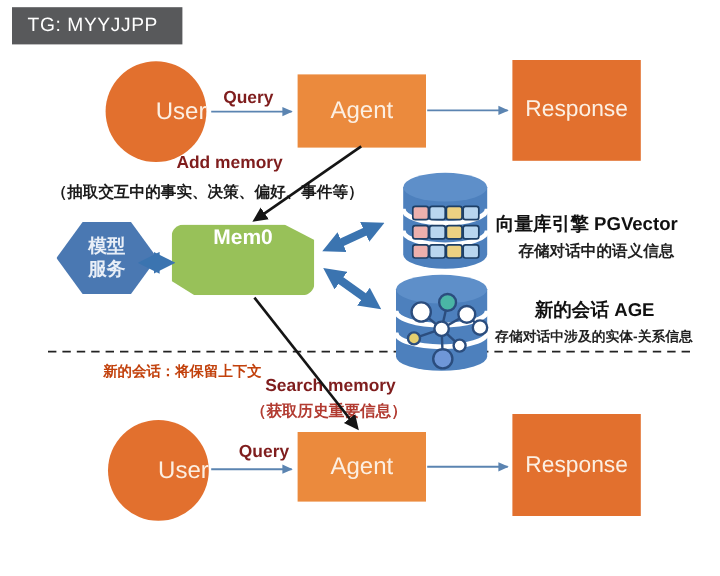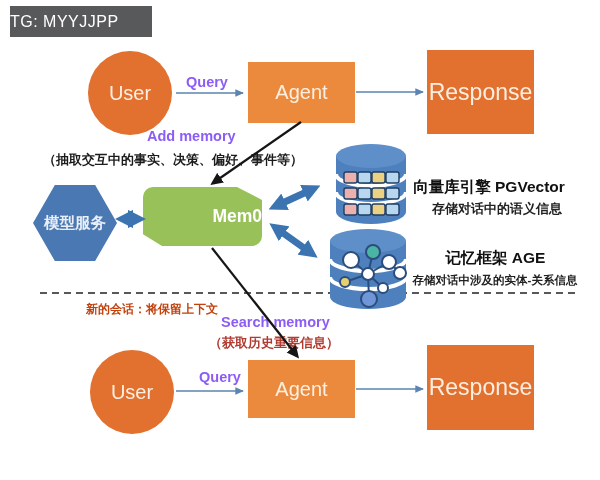--- a/index.html
+++ b/index.html
@@ -1,50 +1,50 @@
 <!DOCTYPE html>
 <html><head>
 <meta charset="utf-8">
 <style>
   html,body{margin:0;padding:0;background:#fff;}
   #stage{position:relative;width:600px;height:480px;background:#ffffff;overflow:hidden;
          font-family:"Liberation Sans","DejaVu Sans",sans-serif;}
   .abs{position:absolute;}
   .badge{left:10px;top:6px;width:142px;height:31px;background:#58595b;color:#fff;
-         font-size:16px;display:flex;align-items:center;box-sizing:border-box;letter-spacing:.5px;}
+         font-size:16px;display:flex;align-items:center;padding-left:13px;box-sizing:border-box;letter-spacing:.5px;}
   .watermark{left:420px;top:440px;width:176px;height:33px;background:#58595b;color:#fff;
          font-size:15.5px;display:flex;align-items:center;justify-content:center;}
   .circle{width:84px;height:84px;border-radius:50%;background:#e2702e;color:#fcefe2;
-         display:flex;align-items:center;justify-content:center;font-size:20px;}
+         display:flex;align-items:center;justify-content:flex-end;font-size:20px;}
   .user-top{left:88px;top:51px;}
   .user-bottom{left:90px;top:350px;}
   .agentbox{width:107px;height:61px;background:#eb8a3d;color:#fcefe2;display:flex;
          align-items:center;justify-content:center;font-size:20px;}
   .agent-top{left:248px;top:62px;}
   .agent-bottom{left:248px;top:360px;height:58px;}
   .respbox{width:107px;height:84px;background:#e2702e;color:#fcefe2;display:flex;
-         align-items:center;justify-content:center;font-size:23px;}
+         align-items:center;justify-content:center;font-size:19px;}
   .resp-top{left:427px;top:50px;}
   .resp-bottom{left:427px;top:345px;height:85px;}
-  .lbl{color:#8b5cf6;font-size:14.5px;font-weight:600;white-space:nowrap;}
+  .lbl{color:#7f1d1d;font-size:14.5px;font-weight:600;white-space:nowrap;}
   .query-top{left:186px;top:74px;}
   .query-bottom{left:199px;top:369px;}
   .addmem{left:147px;top:128px;}
   .searchmem{left:221px;top:314px;}
   .cnnote{font-size:13px;font-weight:700;color:#1c1c1c;white-space:nowrap;}
   .addnote{left:43px;top:151px;}
   .searchnote{left:209px;top:334px;color:#b23b31;}
   .sessionnote{left:86px;top:301px;font-size:12px;font-weight:700;color:#c2410c;white-space:nowrap;}
-  .hexagon{left:33px;top:185px;width:84px;height:76px;background:#4a78b2;
+  .hexagon{left:47px;top:185px;width:84px;height:60px;background:#4a78b2;
          clip-path:polygon(26% 0%,74% 0%,100% 50%,74% 100%,26% 100%,0% 50%);
-         display:flex;align-items:center;justify-content:center;
+         display:flex;flex-direction:column;align-items:center;justify-content:center;
          color:#e9eff7;font-size:15.5px;font-weight:700;line-height:1.25;}
   .mem0{left:143px;top:187px;width:119px;height:59px;background:#98c159;border-radius:10px;
          clip-path:polygon(0 0,79% 0,100% 22%,100% 100%,16% 100%,0 80%);
-         display:flex;flex-direction:column;align-items:flex-end;justify-content:center;color:#ffffff;}
+         display:flex;flex-direction:row;align-items:flex-start;justify-content:center;color:#ffffff;}
   .mem0 .t1{font-size:17.5px;font-weight:700;}
   .mem0 .t2{font-size:14.5px;margin-top:1px;}
   .dbtitle{font-size:15.5px;font-weight:700;color:#111;text-align:center;white-space:nowrap;}
   .vectitle{left:410px;top:177px;width:158px;}
   .vecsub{left:418px;top:200px;width:158px;font-size:13px;font-weight:700;color:#222;text-align:center;}
   .graphtitle{left:428px;top:248px;width:135px;}
   .graphsub{left:410px;top:273px;width:170px;font-size:11.5px;font-weight:700;color:#222;text-align:center;}
   svg.layer{position:absolute;left:0;top:0;pointer-events:none;overflow:visible;}
 </style>
 </head>
@@ -125,21 +125,21 @@
       <circle cx="43" cy="47" r="6" fill="#fff"></circle>
       <circle cx="48" cy="25" r="7" fill="#4ab5a5"></circle>
       <circle cx="26" cy="33" r="8" fill="#fff"></circle>
       <circle cx="64" cy="35" r="7" fill="#fff"></circle>
       <circle cx="75" cy="46" r="6" fill="#fff"></circle>
       <circle cx="20" cy="55" r="5" fill="#e5cf6f"></circle>
       <circle cx="58" cy="61" r="5" fill="#fff"></circle>
       <circle cx="44" cy="72" r="8" fill="#6f97d8"></circle>
     </g>
   </svg>
-  <div class="abs dbtitle graphtitle">记忆框架 AGE</div>
+  <div class="abs dbtitle graphtitle">新的会话 AGE</div>
   <div class="abs graphsub">存储对话中涉及的实体-关系信息</div>
 
   <div class="abs circle user-bottom">
     <span>User</span>
   </div>
   <div class="abs lbl query-bottom">Query</div>
   <div class="abs agentbox agent-bottom">
     <span>Agent</span>
   </div>
   <div class="abs respbox resp-bottom">

